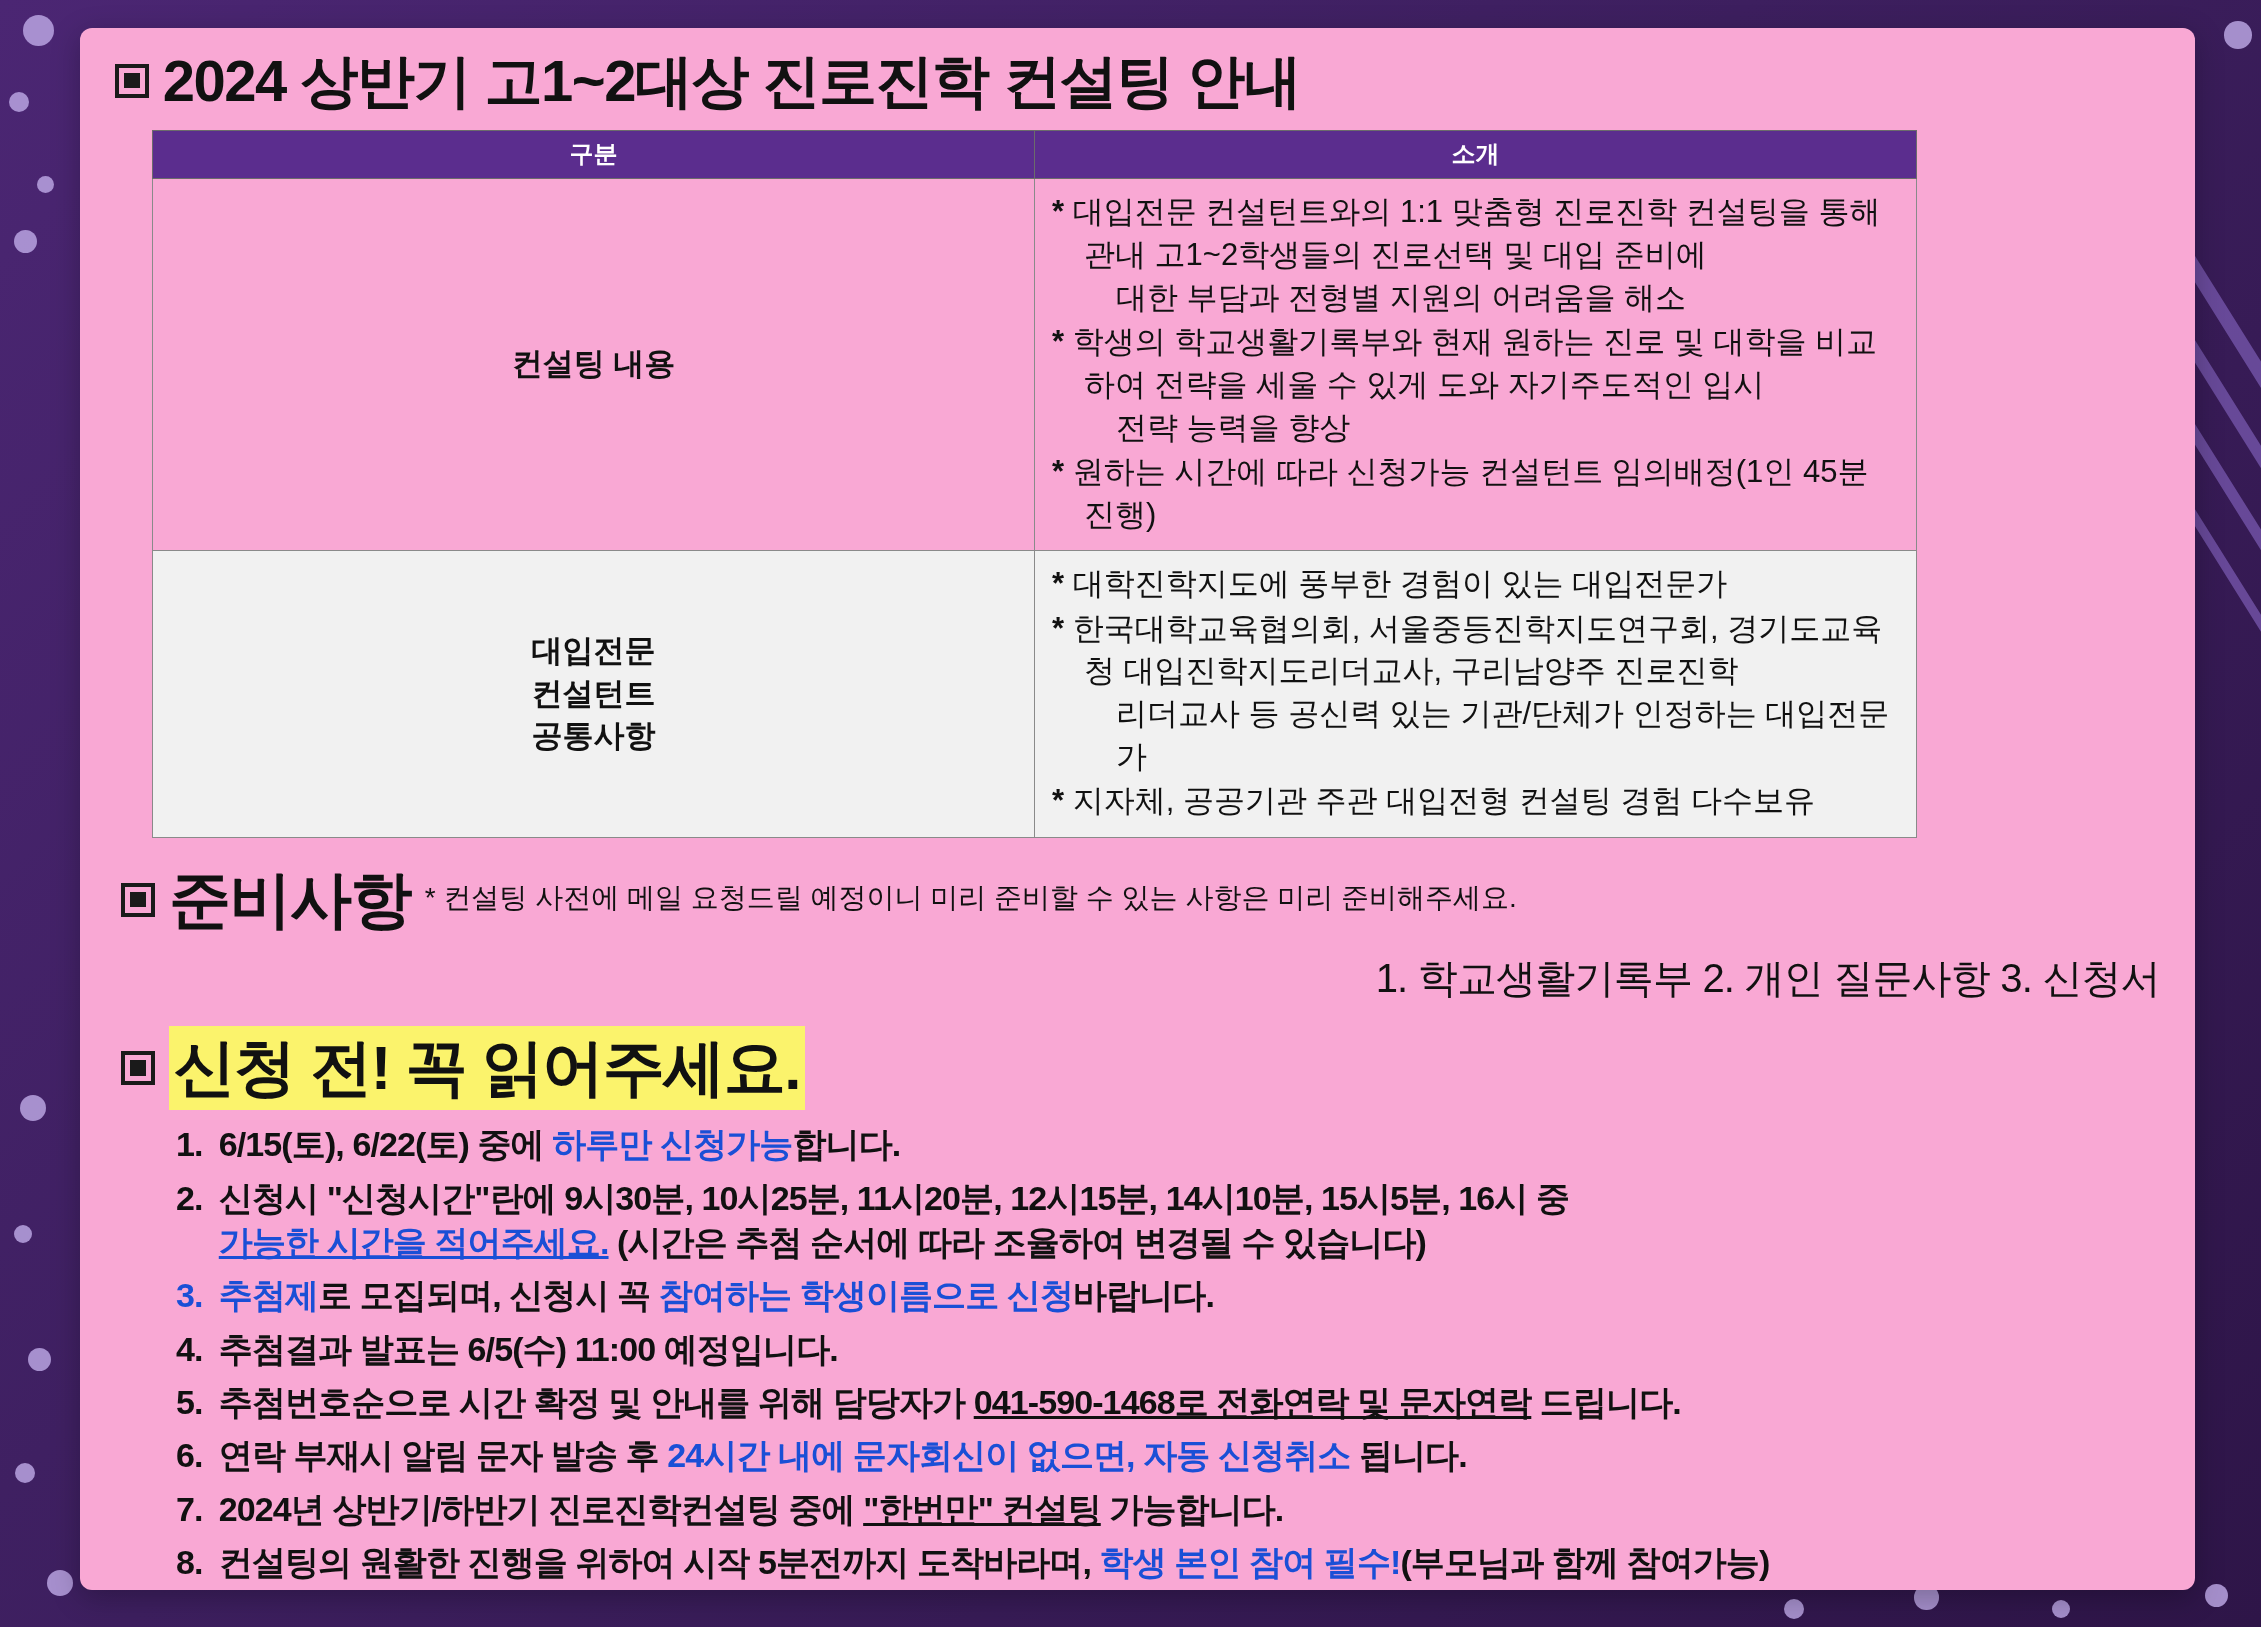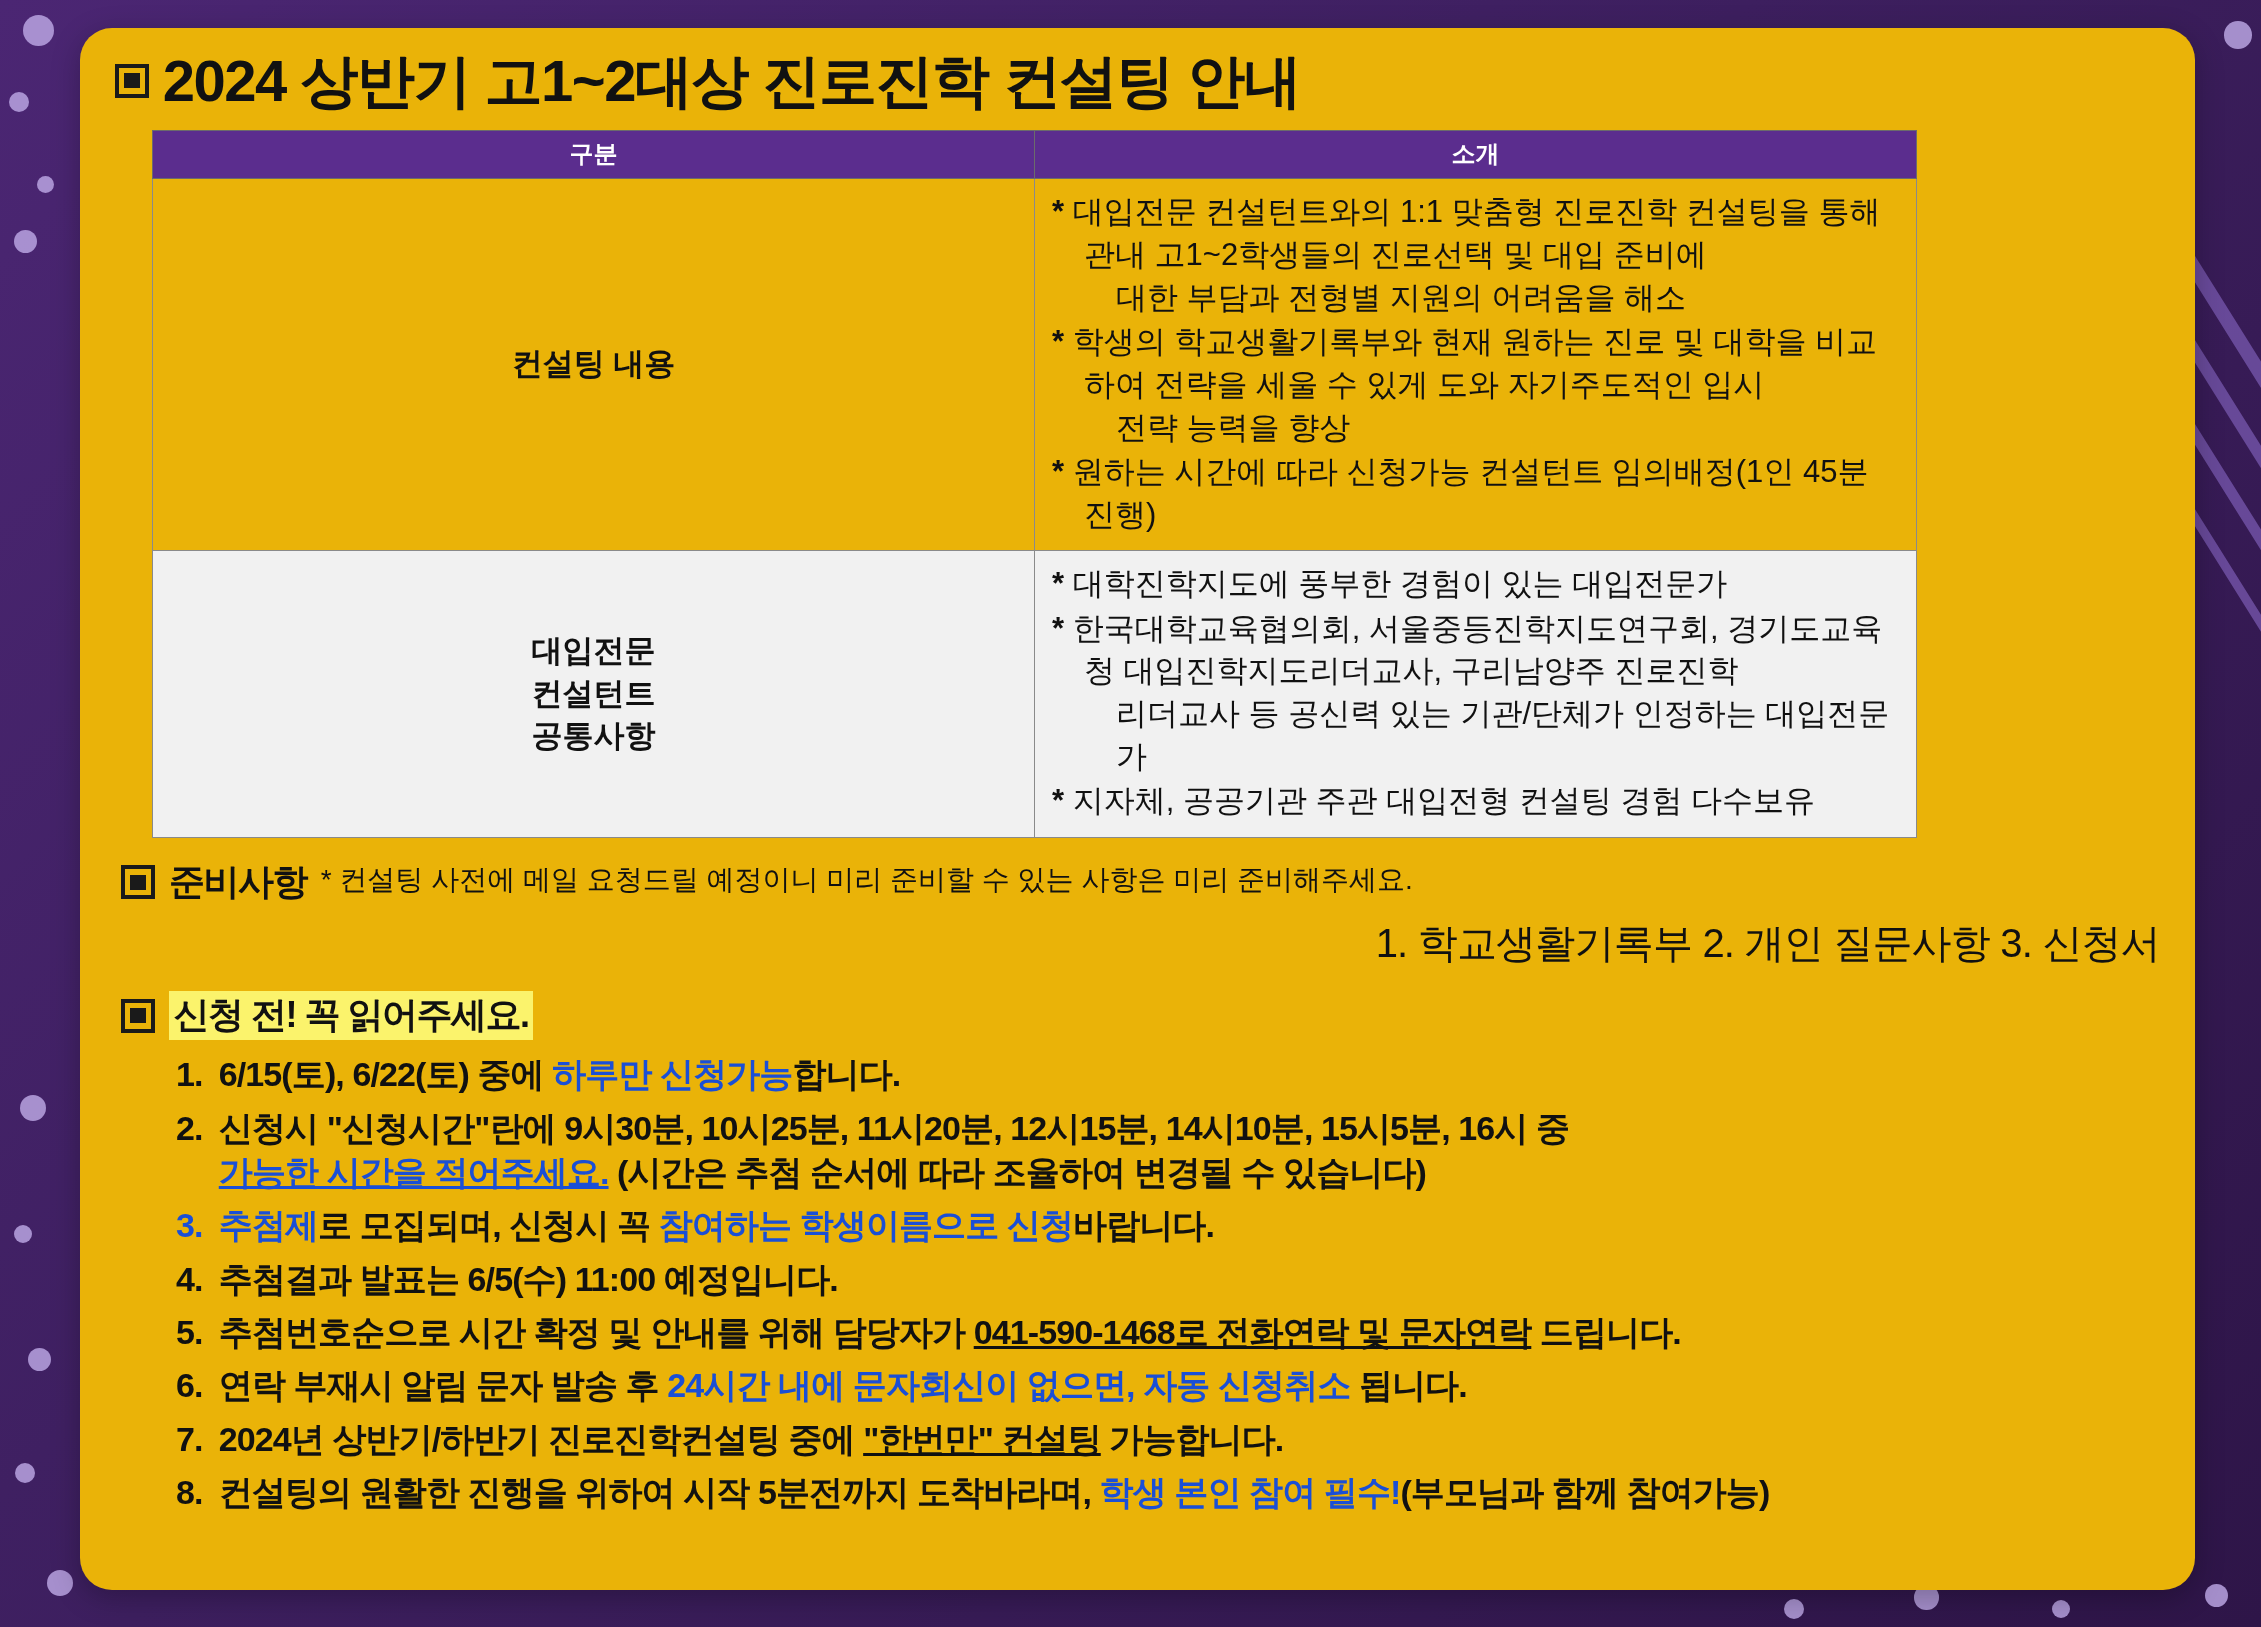--- a/index.html
+++ b/index.html
@@ -35,22 +35,22 @@
     border-radius: 31px;
   }
 
   
   #card {
     position: absolute;
     left: 80px;
     top: 27.6px;
     width: 2115px;
     height: 1562px;
-    background: #eab308;
-    border-radius: 32px;
+    background: #f9a8d4;
+    border-radius: 12px;
     box-shadow: 0 7.7px 29px rgba(0,0,0,.25);
     box-sizing: border-box;
     padding: 21.4px 35px 15.3px 35px;
   }
 
   
   .heading-row {
     display: flex;
     align-items: center;
     gap: 13.8px;
@@ -124,21 +124,21 @@
     padding-left: 32px;
     text-indent: 0;
   }
 
   
   .sec {
     margin-top: 20px;
     margin-left: 6.1px;
   }
   .sec-title {
-    font-size: 36px;
+    font-size: 62px;
     font-weight: 800;
     color: #111;
     letter-spacing: -1.5px;
     white-space: nowrap;
   }
   .sec-note {
     font-size: 28px;
     color: #111;
     font-weight: 500;
     padding-bottom: 4.6px;

